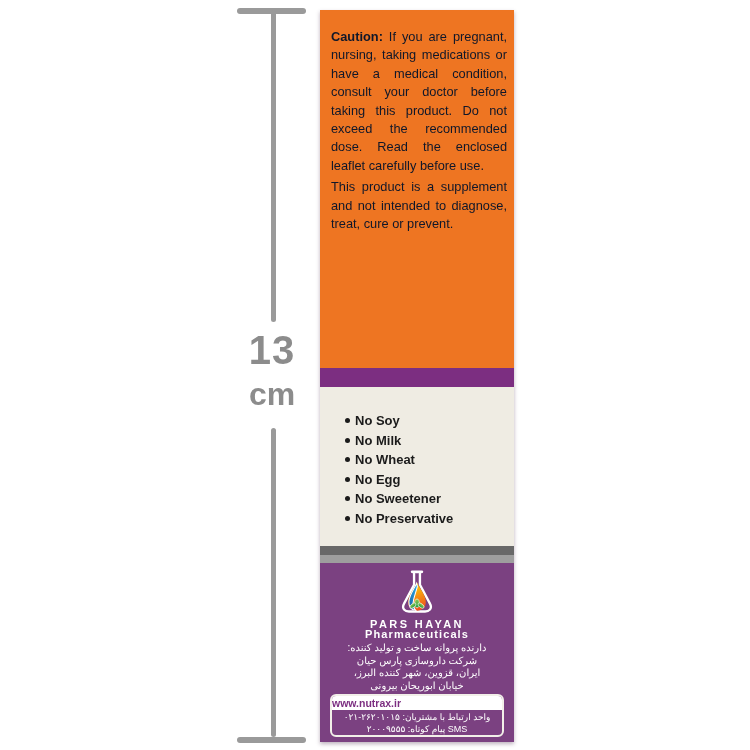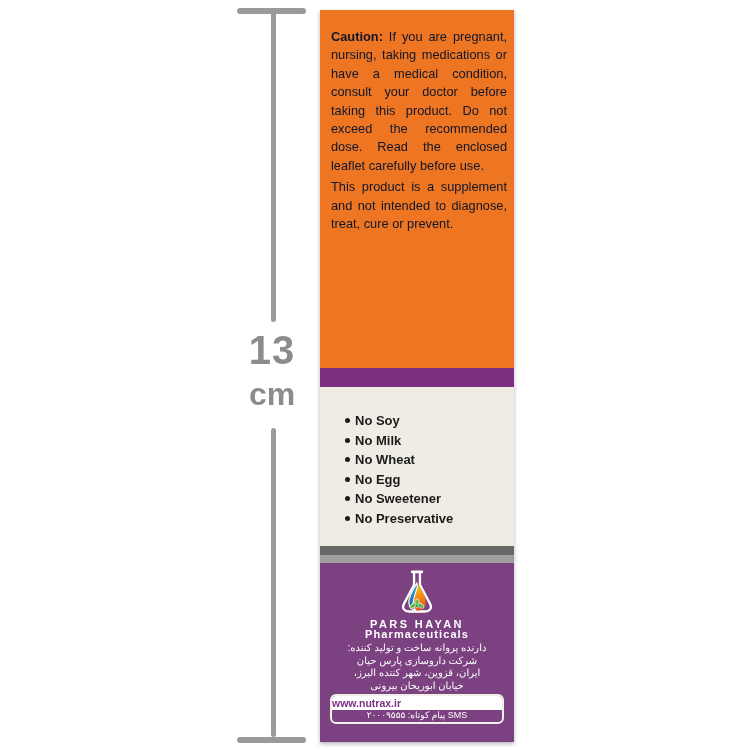--- a/index.html
+++ b/index.html
@@ -174,18 +174,19 @@
 
       <div class="addr" dir="rtl">
         <div>دارنده پروانه ساخت و تولید کننده:</div>
         <div>شرکت داروسازی پارس حیان</div>
         <div>ایران، قزوین، شهر کننده البرز،</div>
         <div>خیابان ابوریحان بیرونی</div>
       </div>
 
       <div class="contact">
         <div class="site">www.nutrax.ir</div>
+        <div class="line first" dir="rtl"><span>واحد ارتباط با مشتریان:</span> <span dir="ltr">۰۲۱-۲۶۲۰۱۰۱۵</span></div>
         <div class="line last" dir="rtl"><span>SMS پیام کوتاه:</span> <span dir="ltr">۲۰۰۰۹۵۵۵</span></div>
       </div>
 
     </section>
   </div>
 </div>
 
 </body></html>

